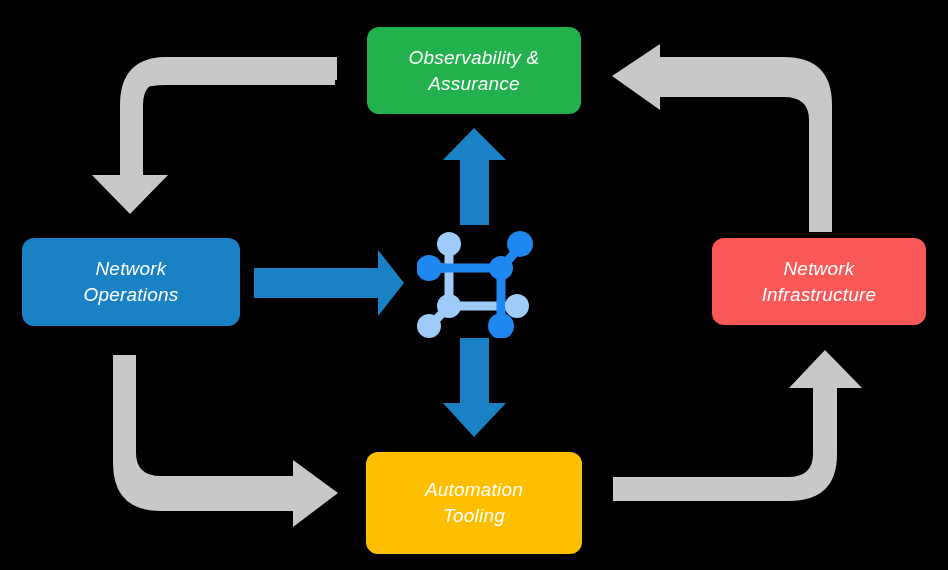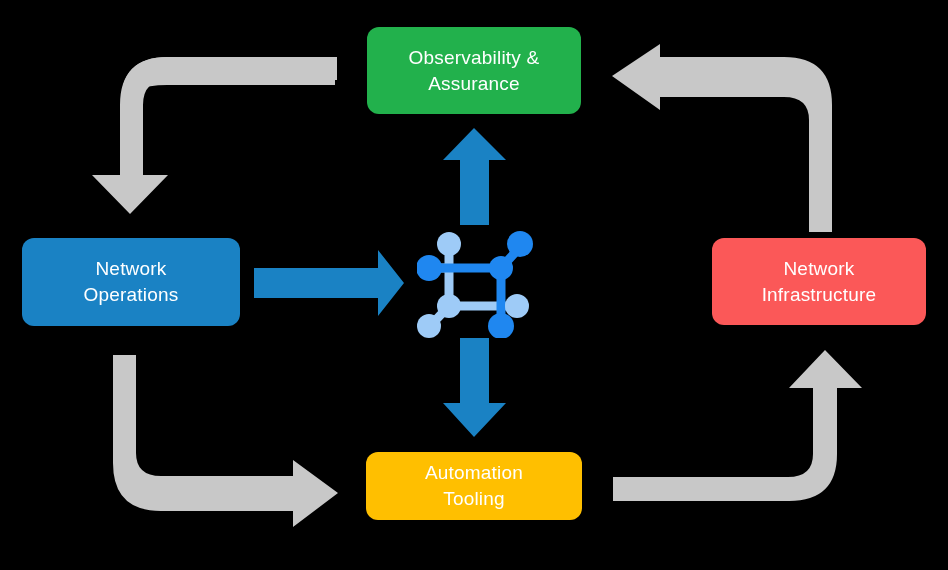--- a/index.html
+++ b/index.html
@@ -9,20 +9,21 @@
   }
   body {
     font-family: "Liberation Sans", sans-serif;
   }
   #stage {
     position: relative;
     width: 948px;
     height: 570px;
     background: #000000;
     overflow: hidden;
+    font-style: italic;
   }
   .node-box {
     position: absolute;
     display: flex;
     align-items: center;
     justify-content: center;
     text-align: center;
     border-radius: 12px;
     color: #ffffff;
     font-size: 19px;
@@ -39,21 +40,21 @@
   }
   #box-operations {
     left: 22px; top: 238px; width: 218px; height: 88px;
     background: #1a82c4;
   }
   #box-infrastructure {
     left: 712px; top: 238px; width: 214px; height: 87px;
     background: #fb5858;
   }
   #box-automation {
-    left: 366px; top: 452px; width: 216px; height: 68px;
+    left: 366px; top: 452px; width: 216px; height: 102px;
     background: #ffbf00;
   }
   .svg-layer {
     position: absolute;
     left: 0; top: 0;
     width: 948px;
     height: 570px;
     pointer-events: none;
   }
   .hub-icon {

